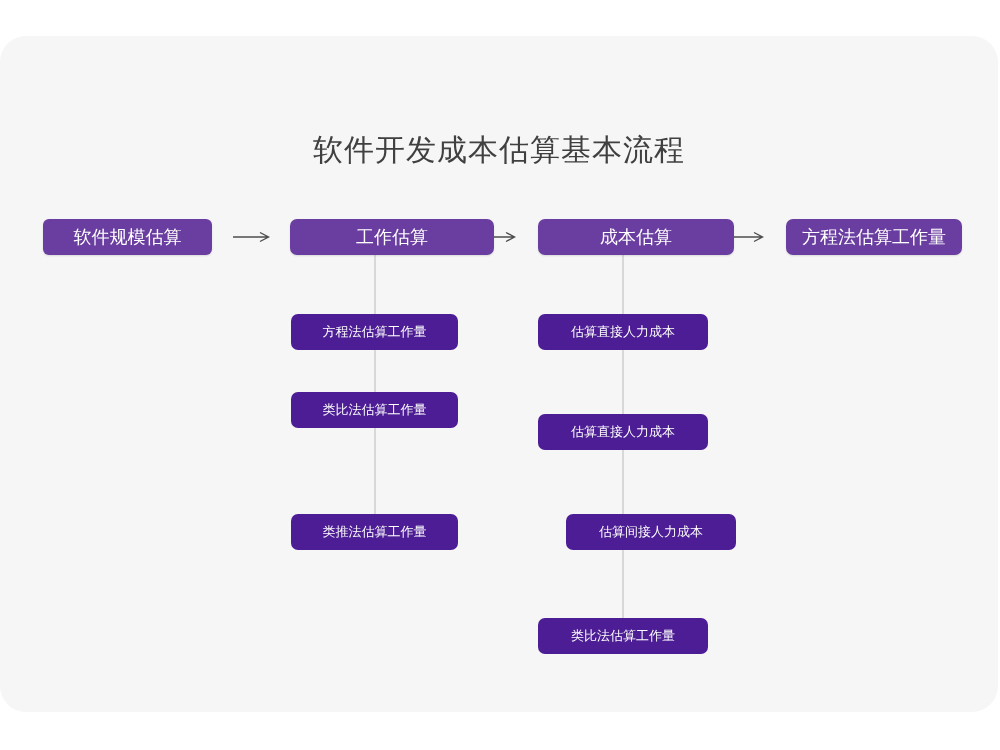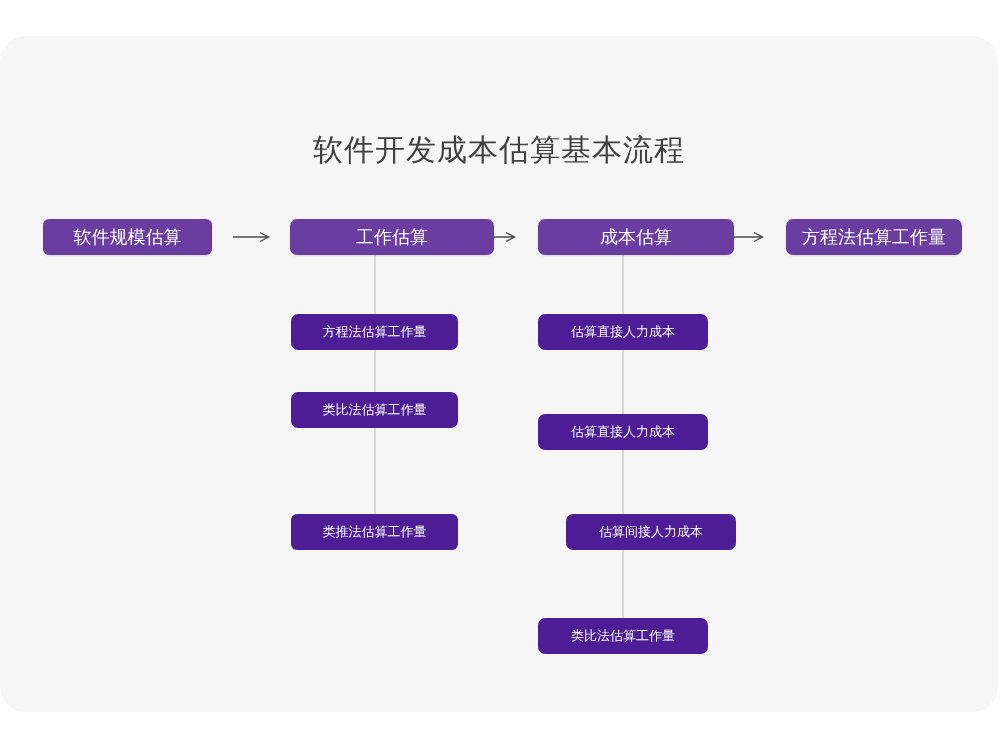--- a/index.html
+++ b/index.html
@@ -60,21 +60,21 @@
     z-index: 2;
   }
   
   .n-scale  { left: 43px;  top: 183px; width: 169px; border-radius: 6px; }
   .n-effort { left: 290px; top: 183px; width: 204px; }
   .n-cost   { left: 538px; top: 183px; width: 196px; }
   .n-final  { left: 786px; top: 183px; width: 176px; }
   
   .e0 { left: 291px; top: 278px; width: 167px; }
   .e1 { left: 291px; top: 356px; width: 167px; }
-  .e2 { left: 291px; top: 478px; width: 167px; border-radius: 6px; }
+  .e2 { left: 291px; top: 478px; width: 167px; }
   
   .c0 { left: 538px; top: 278px; width: 170px; }
   .c1 { left: 538px; top: 378px; width: 170px; }
   .c2 { left: 538px; top: 478px; width: 170px; margin-left: 28px; }
   .c3 { left: 538px; top: 582px; width: 170px; }
   
   .vl-effort { left: 374px; top: 219px; height: 277px; }
   .vl-cost   { left: 622px; top: 219px; height: 381px; }
   .a1 { left: 232px; top: 194px; }
   .a2 { left: 478px; top: 194px; }

